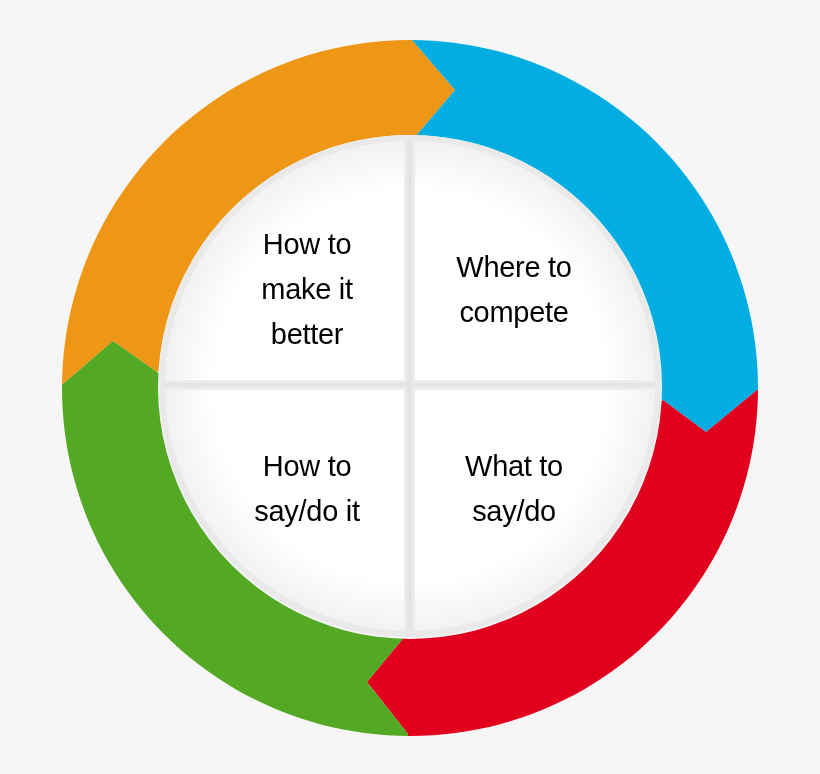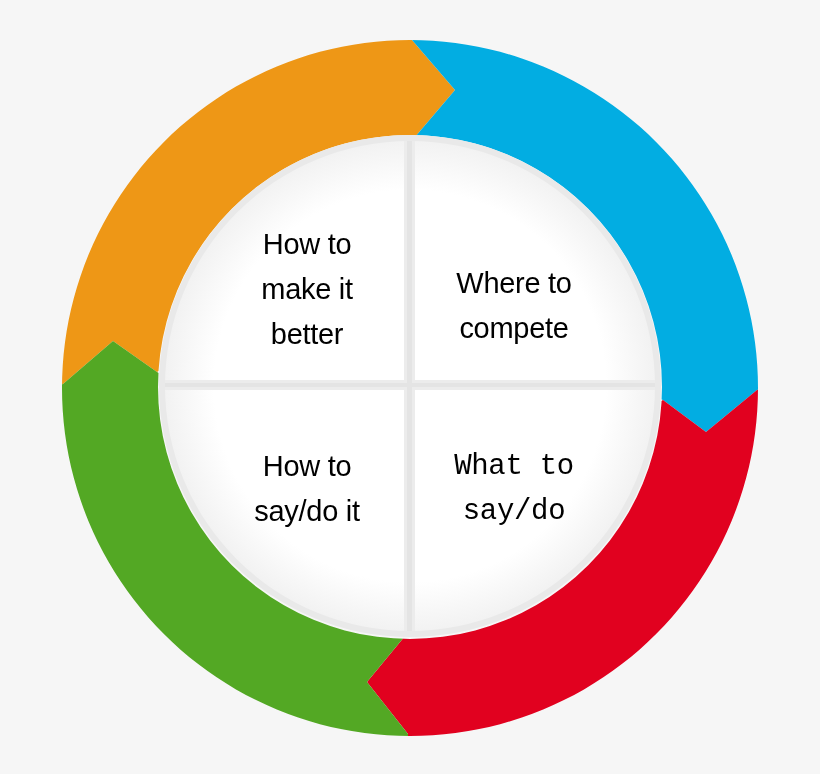--- a/index.html
+++ b/index.html
@@ -25,23 +25,23 @@
       position: absolute;
       width: 200px;
       text-align: center;
       font-size: 29px;
       line-height: 45px;
       color: #000000;
       white-space: pre-line;
       letter-spacing: -0.3px;
     }
     #label-tl { left: 207px; top: 222px; }
-    #label-tr { left: 414px; top: 245px; margin-top: 16px; }
+    #label-tr { left: 414px; top: 245px; }
     #label-bl { left: 207px; top: 444px; }
-    #label-br { left: 414px; top: 444px; font-family: Liberation Mono, monospace; }
+    #label-br { left: 414px; top: 444px; }
   </style>
 </head>
 <body>
 
 <svg id="diagram" viewBox="0 0 820 774" xmlns="http://www.w3.org/2000/svg">
   <defs>
     <clipPath id="ring-clip">
       <path d="M 410 40 A 348 348 0 1 1 409.99 40 Z M 410 135 A 252 252 0 1 0 410.01 135 Z" fill-rule="evenodd" clip-rule="evenodd"></path>
     </clipPath>
     <radialGradient id="hub-shade" cx="50%" cy="50%" r="50%">

